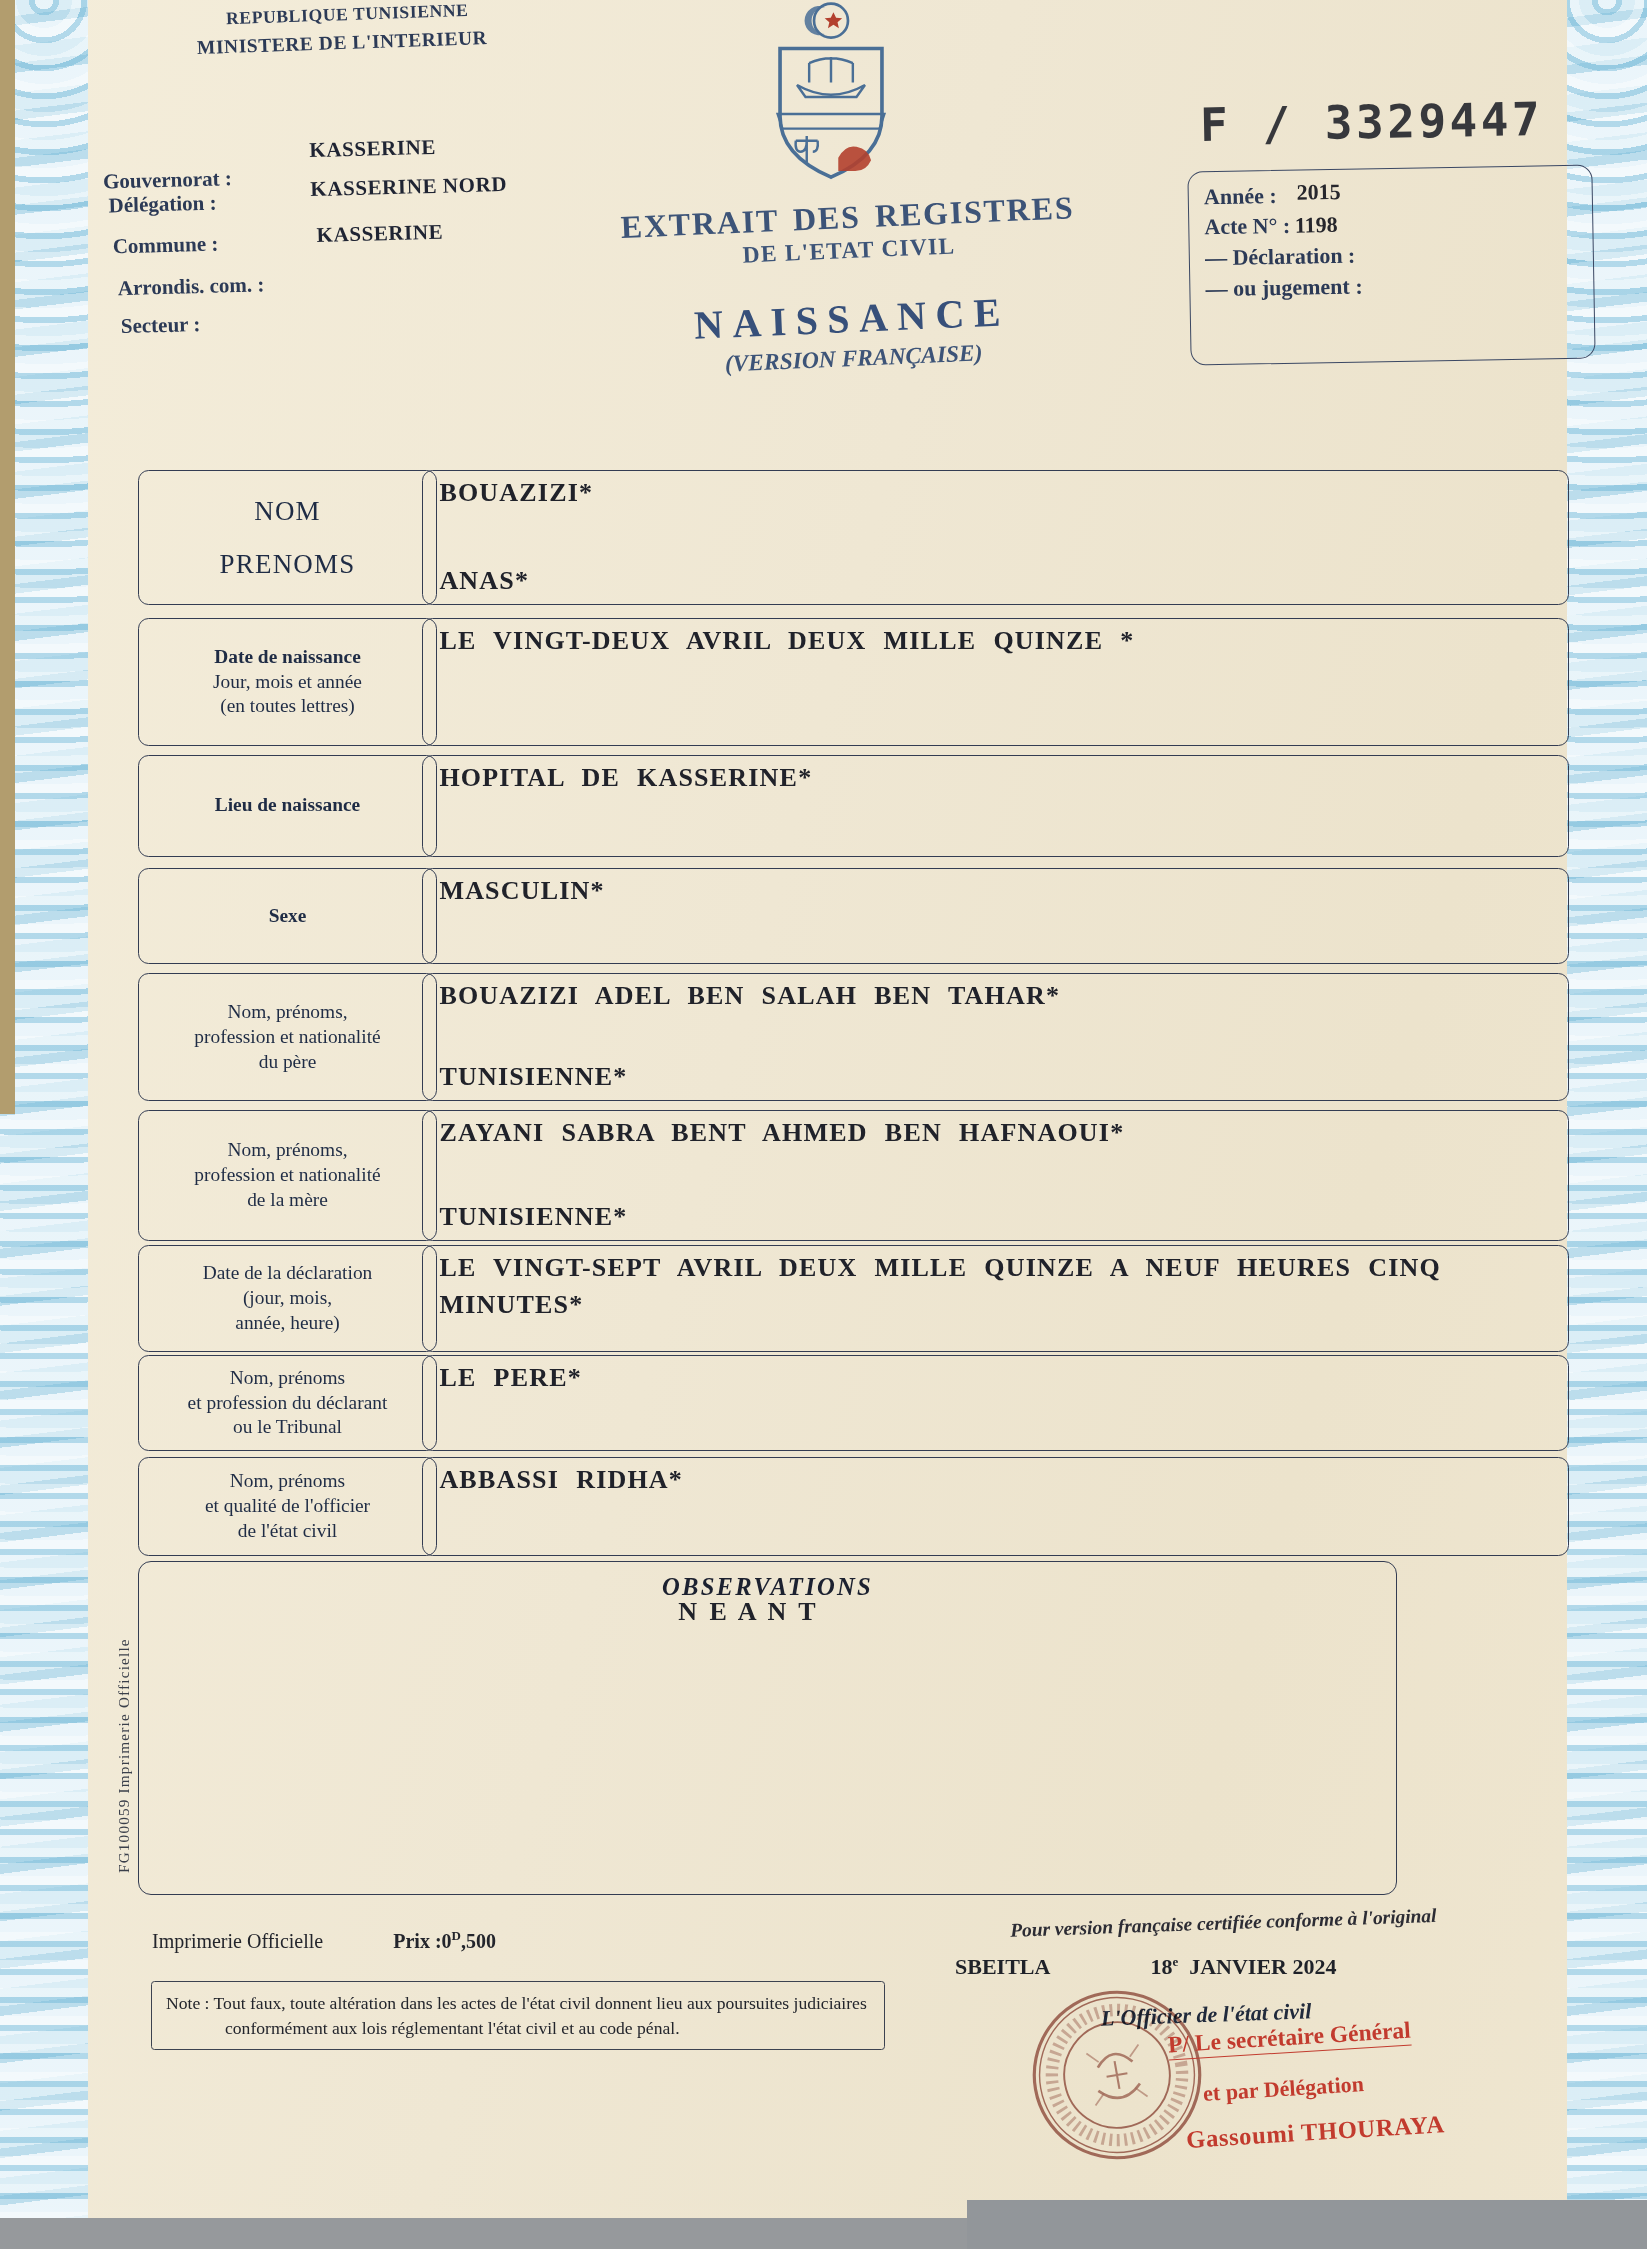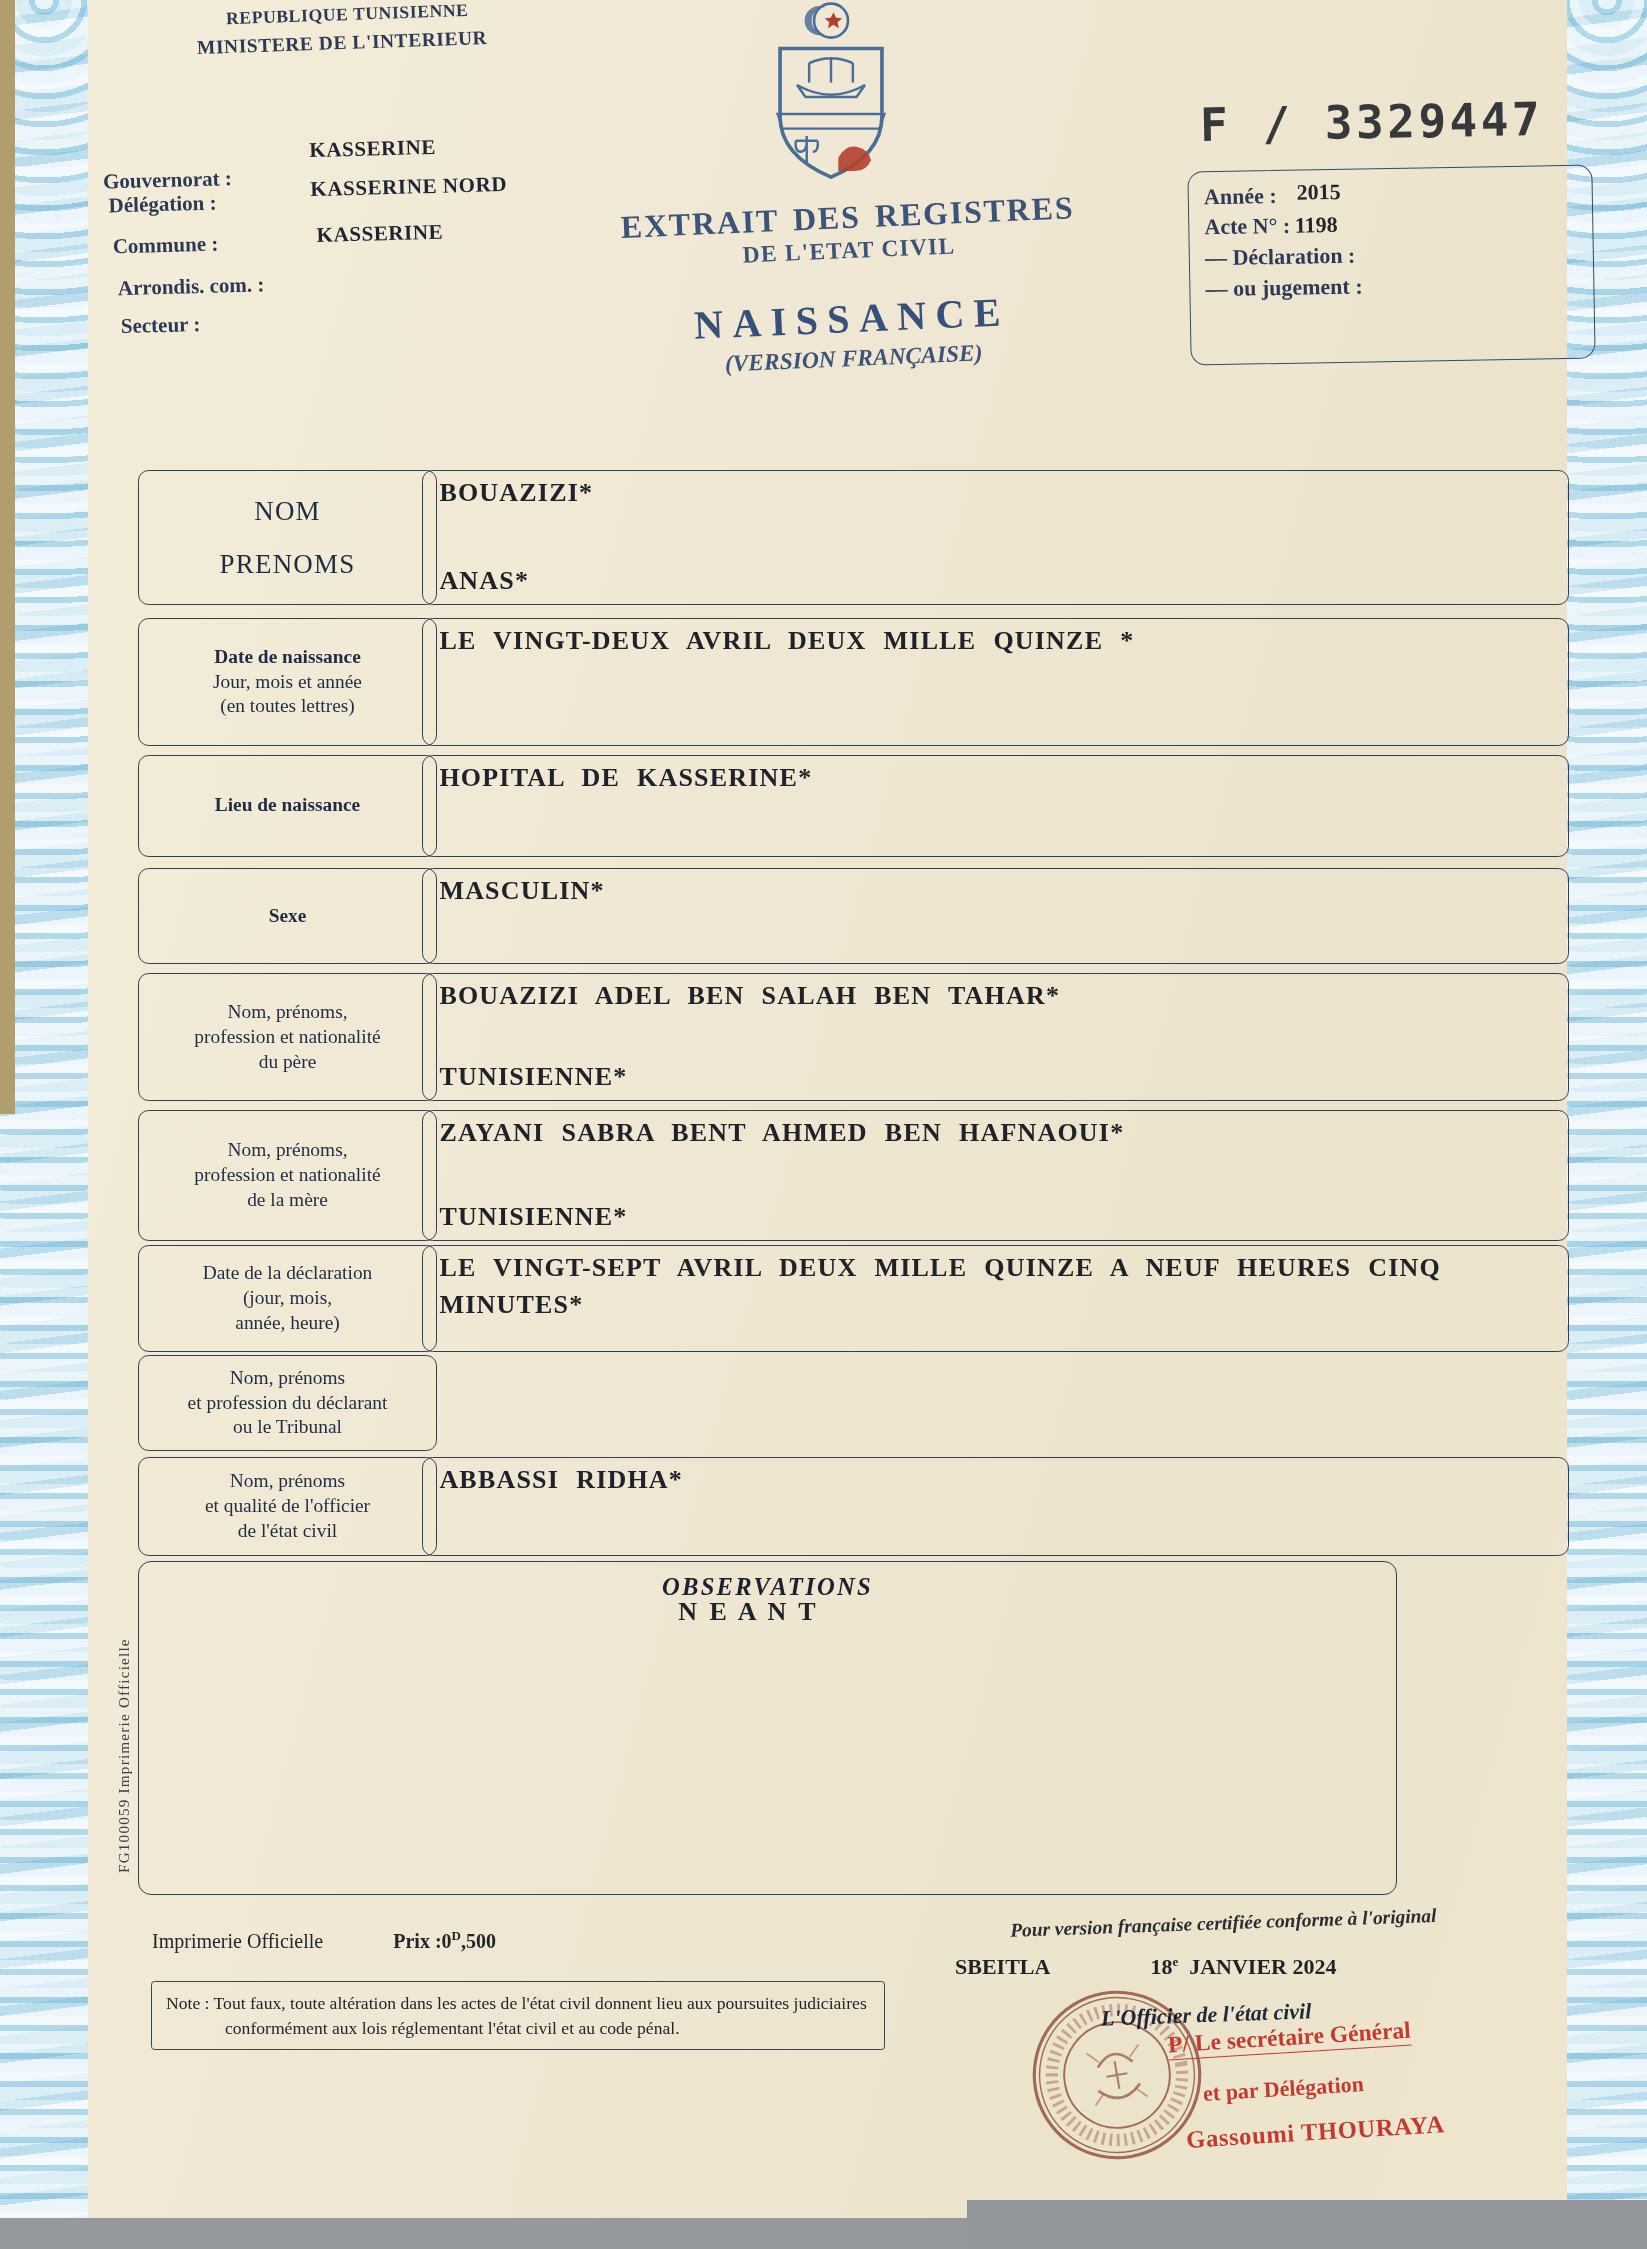--- a/index.html
+++ b/index.html
@@ -233,20 +233,23 @@
             <div class="value-line">LE VINGT-SEPT AVRIL DEUX MILLE QUINZE A NEUF HEURES CINQ</div>
             <div class="value-line">MINUTES*</div>
           </div>
         </div>
         <div class="field-row">
           <div class="label-box">
             <div class="label-line">Nom, prénoms</div>
             <div class="label-line">et profession du déclarant</div>
             <div class="label-line">ou le Tribunal</div>
           </div>
+          <div class="value-box">
+            <div class="value-line">LE PERE*</div>
+          </div>
         </div>
         <div class="field-row">
           <div class="label-box">
             <div class="label-line">Nom, prénoms</div>
             <div class="label-line">et qualité de l'officier</div>
             <div class="label-line">de l'état civil</div>
           </div>
           <div class="value-box">
             <div class="value-line">ABBASSI RIDHA*</div>
           </div>

